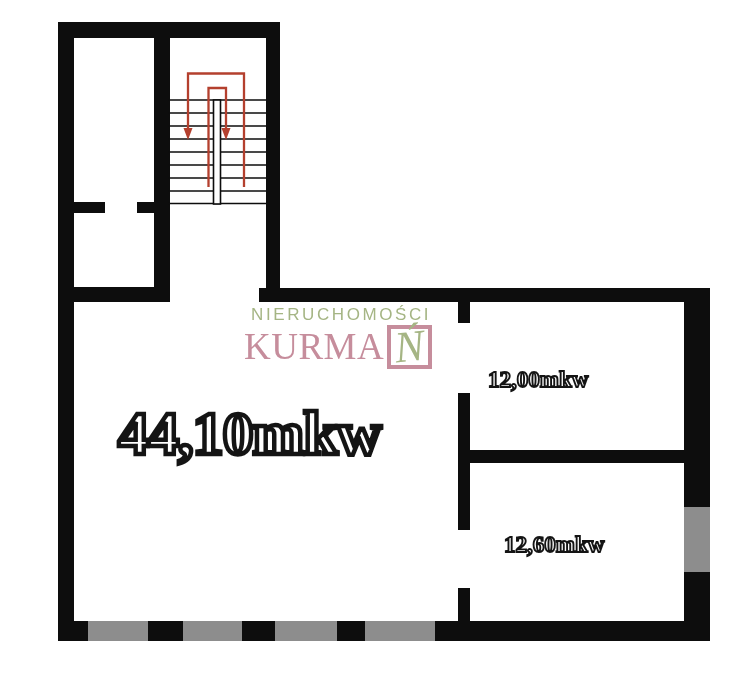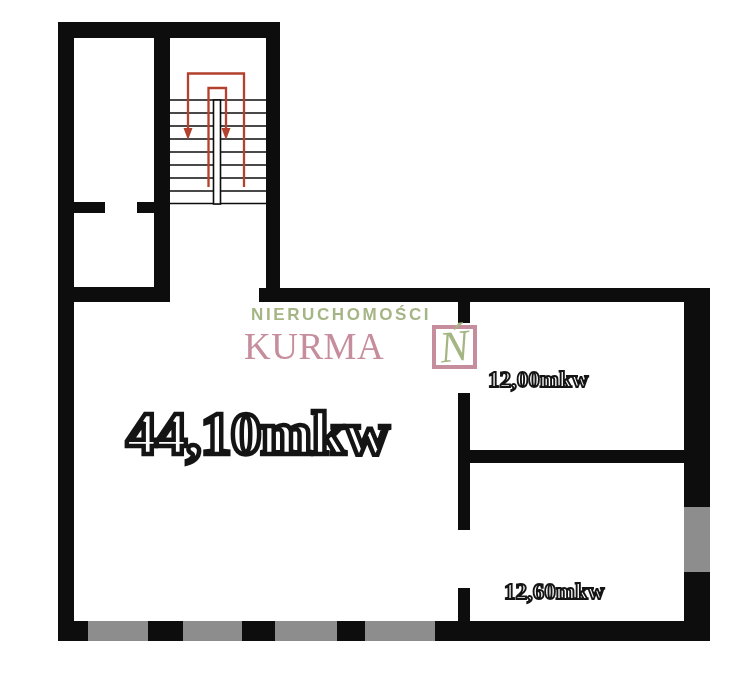--- a/index.html
+++ b/index.html
@@ -20,38 +20,38 @@
   .stairs-svg{position:absolute;left:160px;top:60px;}
   .tread{stroke:var(--wall);stroke-width:1.7;}
   .stringer{fill:#ffffff;stroke:var(--wall);stroke-width:1.6;}
   .redpath{stroke:var(--stair-red);stroke-width:2.3;fill:none;}
   .redarrow{fill:var(--stair-red);}
   .room-label{
     position:absolute;text-align:left;color:var(--label-ink);
     font-family:"Liberation Serif", serif;white-space:nowrap;
   }
   .room-label.main{
-    left:126px;top:398px;width:300px;font-size:62px;font-weight:bold;
+    left:118px;top:398px;width:300px;font-size:62px;font-weight:bold;
     -webkit-text-fill-color:#ffffff;-webkit-text-stroke:4.5px #141414;
     letter-spacing:-1px;
   }
   .room-label.small{
     font-size:23px;font-weight:bold;
     -webkit-text-fill-color:#ffffff;-webkit-text-stroke:1.9px #141414;
   }
   .room-label.top-right{left:488px;top:367px;width:140px;}
-  .room-label.bottom-right{left:504px;top:532px;width:140px;margin-top:47px;}
+  .room-label.bottom-right{left:504px;top:532px;width:140px;}
   .wm-line1{
     position:absolute;left:251px;top:305px;
-    font-family:"Liberation Sans", sans-serif;font-weight:bold;
+    font-family:"Liberation Sans", sans-serif;font-weight:normal;
     font-size:17px;letter-spacing:2.6px;color:var(--logo-green);white-space:nowrap;
   }
   .wm-brand{
     position:absolute;left:244px;top:322px;height:50px;
-    display:flex;align-items:center;white-space:nowrap;gap:45px;
+    display:flex;align-items:center;white-space:nowrap;
   }
   .wm-brand .brand-txt{
     font-family:"Liberation Serif", serif;font-size:37px;color:var(--logo-pink);
     line-height:50px;letter-spacing:0.5px;
   }
   .nbox{
     position:relative;width:37px;height:36px;border:4px solid var(--logo-pink);
     background:#ffffff;margin:0 3px;flex:none;
   }
   .ngreen{

